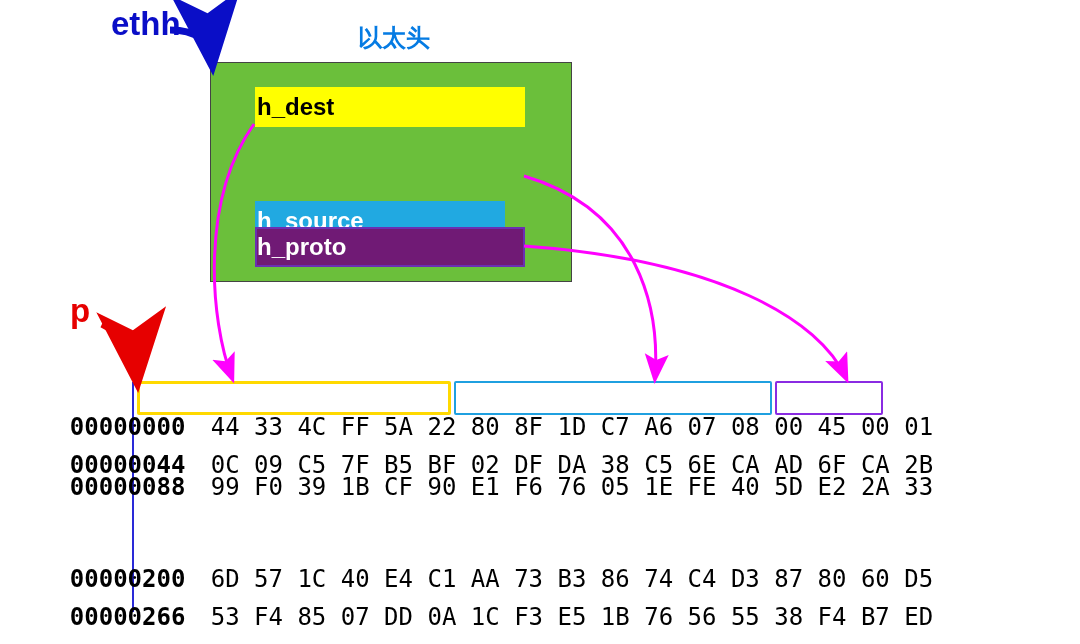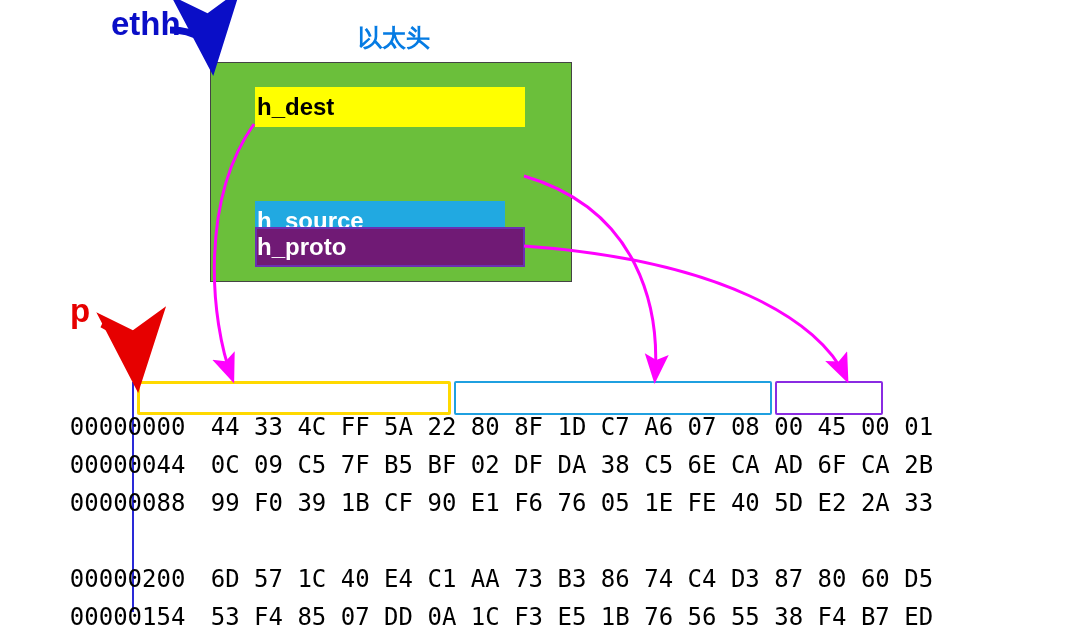--- a/index.html
+++ b/index.html
@@ -13,21 +13,21 @@
   #eth-title{color:#057be3;font-size:24px;font-weight:800;}
   
   #struct-box{background:#6bbf3b;border:1px solid #444;}
   
   .field{border:2px solid;text-align:left;font-weight:700;font-size:24px;line-height:36px;height:40px;box-sizing:border-box;}
   #f-dest  {background:#ffff00;border-color:#ffff00;color:#000;}
   #f-source{background:#21a9e1;border-color:#21a9e1;color:#fff;}
   #f-proto {background:#701a75;border-color:#6b2fb3;color:#fff;}
   
   .hex-row{position:absolute;left:12px;right:12px;font-family:Consolas,Menlo,monospace;font-size:24px;white-space:pre;color:#000;font-weight:500;}
-  .off{display:inline-block;width:112px;}
+  .off{display:inline-block;width:112px;font-weight:bold;}
   
   .hl{position:absolute;background:transparent;box-sizing:border-box;border-radius:2px;pointer-events:none;}
   #hl-dest  {border:3px solid #ffd900;}
   #hl-source{border:2px solid #1fa0e0;}
   #hl-proto {border:2px solid #8a2be2;}
   
   #vsep{background:#2a2ad8;width:2px;}
   svg.overlay{position:absolute;left:0;top:0;pointer-events:none;}
 </style>
 </head>
@@ -48,28 +48,28 @@
   <div id="p-label" class="abs" style="left:70px;top:292px;">p</div>
 
   <div id="vsep" class="abs" style="left:132px;top:382px;height:230px;"></div>
 
   <div class="hex-row" style="top:385px;">
     <span class="off">00000000</span>  <span>44 33 4C FF 5A 22 80 8F 1D C7 A6 07 08 00 45 00 01</span>
   </div>
   <div class="hex-row" style="top:423px;">
     <span class="off">00000044</span>  <span>0C 09 C5 7F B5 BF 02 DF DA 38 C5 6E CA AD 6F CA 2B</span>
   </div>
-  <div class="hex-row" style="top:461px;">
+  <div class="hex-row" style="top:445px;">
     <span class="off">00000088</span>  <span>99 F0 39 1B CF 90 E1 F6 76 05 1E FE 40 5D E2 2A 33</span>
   </div>
   <div class="hex-row" style="top:537px;">
     <span class="off">00000200</span>  <span>6D 57 1C 40 E4 C1 AA 73 B3 86 74 C4 D3 87 80 60 D5</span>
   </div>
   <div class="hex-row" style="top:575px;">
-    <span class="off">00000154</span>  <span>53 F4 85 07 DD 0A 1C F3 E5 1B 76 56 55 38 F4 B7 ED</span>
+    <span class="off">00000266</span>  <span>53 F4 85 07 DD 0A 1C F3 E5 1B 76 56 55 38 F4 B7 ED</span>
   </div>
 
   <div id="hl-dest" class="hl" style="left:137px;top:381px;width:314px;height:34px;"></div>
   <div id="hl-source" class="hl" style="left:454px;top:381px;width:318px;height:34px;"></div>
   <div id="hl-proto" class="hl" style="left:775px;top:381px;width:108px;height:34px;"></div>
 
   <svg class="overlay" width="1080" height="644">
     <defs>
       <marker id="ah-blue" markerWidth="14" markerHeight="14" refX="10" refY="5" orient="auto">
         <path d="M0,0 L12,5 L0,10 L3,5 Z" fill="#0a0ec7"></path>

